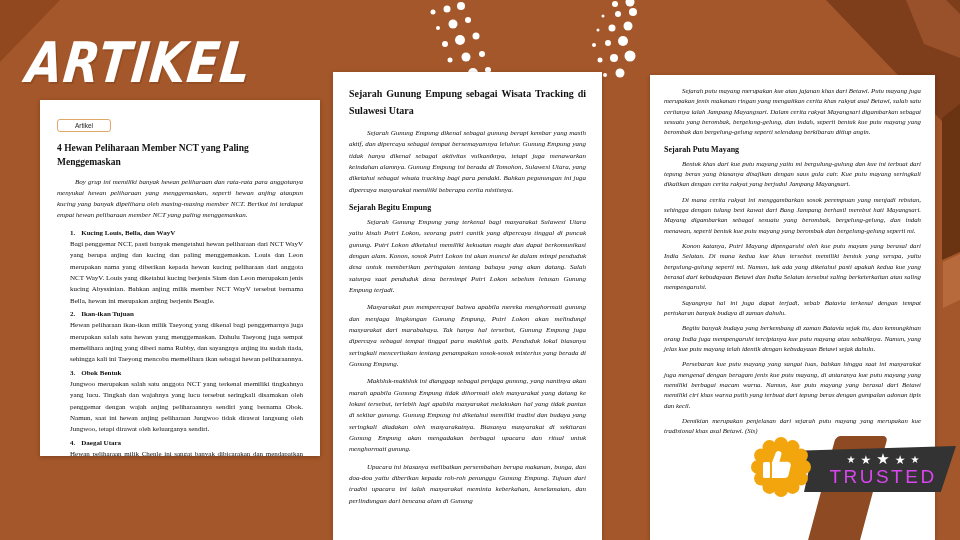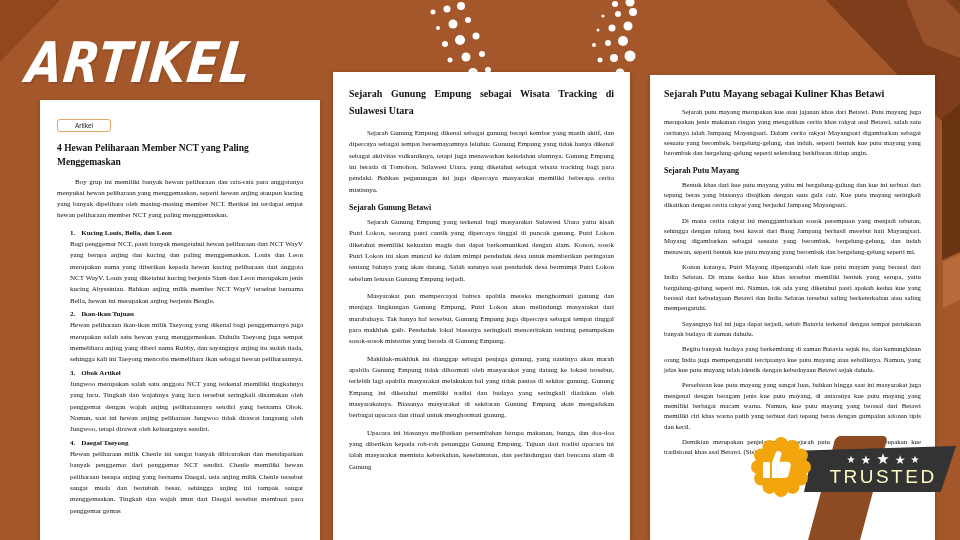--- a/index.html
+++ b/index.html
@@ -10,48 +10,48 @@
   .artikel-title{
     position:absolute;left:30px;top:30px;z-index:1;
     font-family:"DejaVu Sans",sans-serif;font-weight:800;font-style:italic;
     font-size:56px;color:#ffffff;letter-spacing:1px;
     transform:skewX(-6deg) scaleX(.84);transform-origin:left top;
     text-shadow:2px 2px 0 rgba(120,60,20,.35);
   }
 
   .page{position:absolute;background:#ffffff;z-index:2;overflow:hidden;color:#111;
     box-shadow:0 1px 4px rgba(60,25,5,.35);}
-  .page1{left:40px;top:100px;width:280px;height:440px;padding:14px 17px;box-sizing:border-box;}
-  .page2{left:333px;top:72px;width:297px;height:468px;padding:13px 16px;box-sizing:border-box;}
+  .page1{left:40px;top:100px;width:280px;height:356px;padding:14px 17px;box-sizing:border-box;}
+  .page2{left:333px;top:72px;width:269px;height:468px;padding:13px 16px;box-sizing:border-box;}
   .page3{left:650px;top:75px;width:285px;height:465px;padding:11px 14px;box-sizing:border-box;}
 
   .tag-badge{display:inline-block;border:1px solid #dfa867;border-radius:3px;
     padding:2px 17px;font-family:"Liberation Sans",sans-serif;font-size:6.5px;color:#222;}
   .a-title{font-weight:bold;font-size:9.5px;line-height:1.5;margin:9px 0 7px 0;}
   .page2 .a-title{font-size:10px;text-align:justify;margin:0 0 9px 0;line-height:1.7;}
   .page3 .a-title{font-size:10px;margin:0 0 6px 0;}
   .a-sub{font-weight:bold;font-size:8px;margin:7px 0 5px 0;}
-  .a-p{font-size:7px;line-height:1.62;text-align:justify;text-indent:18px;margin:0 0 6px 0;}
+  .a-p{font-size:7px;line-height:1.62;text-align:justify;text-indent:18px;margin:0 0 6px 0;font-style:italic;}
   .page3 .a-p{font-size:6.8px;line-height:1.52;margin:0 0 5px 0;}
 
   .a-list{margin:2px 0 0 13px;}
   .li-head{display:flex;gap:6px;font-weight:bold;font-size:7px;line-height:1.62;}
   .li-body{font-size:7px;line-height:1.62;text-align:justify;margin-bottom:2px;}
 
   .t-stripe{position:absolute;left:822px;top:436px;width:52px;height:104px;z-index:3;
     background:#8e4a23;transform:skewX(-15deg);border-radius:5px 5px 0 0;}
   .trusted{position:absolute;left:748px;top:430px;width:212px;height:84px;z-index:4;}
   .t-banner{position:absolute;left:56px;top:16px;width:152px;height:46px;background:#333333;
     clip-path:polygon(0 10%,100% 0,90% 100%,0 100%,3% 55%);
     display:flex;flex-direction:column;align-items:center;justify-content:center;padding-left:6px;box-sizing:border-box;}
   .t-stars{display:flex;align-items:flex-end;gap:5px;color:#ffffff;line-height:1;height:15px;}
   .t-stars .s1,.t-stars .s5{font-size:10px;transform:translateY(-1px);}
   .t-stars .s2,.t-stars .s4{font-size:12px;transform:translateY(0px);}
   .t-stars .s3{font-size:15px;transform:translateY(1px);}
-  .t-label{font-family:"Liberation Sans",sans-serif;font-size:19px;color:#fef9c3;
+  .t-label{font-family:"Liberation Sans",sans-serif;font-size:19px;color:#d946ef;
     letter-spacing:2.5px;line-height:1.15;}
   .t-seal{position:absolute;left:0;top:4px;}
 </style>
 </head>
 <body>
 
 <div class="canvas">
 
   <svg class="deco-svg" width="960" height="540" viewBox="0 0 960 540">
     <polygon points="0,0 60,0 0,62" fill="#91481f"></polygon>
@@ -100,53 +100,52 @@
 
   <div class="artikel-title">ARTIKEL</div>
 
   <div class="page page1">
     <span class="tag-badge">Artikel</span>
     <div class="a-title">4 Hewan Peliharaan Member NCT yang Paling Menggemaskan</div>
     <p class="a-p">Boy grup ini memiliki banyak hewan peliharaan dan rata-rata para anggotanya menyukai hewan peliharaan yang menggemaskan, seperti hewan anjing ataupun kucing yang banyak dipelihara oleh masing-masing member NCT. Berikut ini terdapat empat hewan peliharaan member NCT yang paling menggemaskan.</p>
     <div class="a-list">
       <div class="li-head">
         <span>1.</span>
-        <span>Kucing Louis, Bella, dan Leon</span>
+        <span>Kucing Louis, Bella, dan WayV</span>
       </div>
       <div class="li-body">Bagi penggemar NCT, pasti banyak mengetahui hewan peliharaan dari NCT WayV yang berupa anjing dan kucing dan paling menggemaskan. Louis dan Leon merupakan nama yang diberikan kepada hewan kucing peliharaan dari anggota NCT WayV. Louis yang diketahui kucing berjenis Siam dan Leon merupakan jenis kucing Abyssinian. Bahkan anjing milik member NCT WayV tersebut bernama Bella, hewan ini merupakan anjing berjenis Beagle.</div>
       <div class="li-head">
         <span>2.</span>
         <span>Ikan-ikan Tujuan</span>
       </div>
       <div class="li-body">Hewan peliharaan ikan-ikan milik Taeyong yang dikenal bagi penggemarnya juga merupakan salah satu hewan yang menggemaskan. Dahulu Taeyong juga sempat memelihara anjing yang diberi nama Rubby, dan sayangnya anjing itu sudah tiada, sehingga kali ini Taeyong mencoba memelihara ikan sebagai hewan peliharaannya.</div>
       <div class="li-head">
         <span>3.</span>
-        <span>Obok Artikel</span>
+        <span>Obok Bentuk</span>
       </div>
       <div class="li-body">Jungwoo merupakan salah satu anggota NCT yang terkenal memiliki tingkahnya yang lucu. Tingkah dan wajahnya yang lucu tersebut seringkali disamakan oleh penggemar dengan wajah anjing peliharaannya sendiri yang bernama Obok. Namun, saat ini hewan anjing peliharaan Jungwoo tidak dirawat langsung oleh Jungwoo, tetapi dirawat oleh keluarganya sendiri.</div>
       <div class="li-head">
         <span>4.</span>
-        <span>Daegal Taeyong</span>
+        <span>Daegal Utara</span>
       </div>
       <div class="li-body">Hewan peliharaan milik Chenle ini sangat banyak dibicarakan dan mendapatkan banyak penggemar dari penggemar NCT sendiri. Chenle memiliki hewan peliharaan berupa anjing yang bernama Daegal, usia anjing milik Chenle tersebut sangat muda dan bertubuh besar, sehingga anjing ini tampak sangat menggemaskan. Tingkah dan wajah imut dari Daegal tersebut membuat para penggemar gemas</div>
     </div>
   </div>
 
   <div class="page page2">
     <div class="a-title">Sejarah Gunung Empung sebagai Wisata Tracking di Sulawesi Utara</div>
     <p class="a-p">Sejarah Gunung Empung dikenal sebagai gunung berapi kembar yang masih aktif, dan dipercaya sebagai tempat bersemayamnya leluhur. Gunung Empung yang tidak hanya dikenal sebagai aktivitas vulkaniknya, tetapi juga menawarkan keindahan alamnya. Gunung Empung ini berada di Tomohon, Sulawesi Utara, yang diketahui sebagai wisata tracking bagi para pendaki. Bahkan pegunungan ini juga dipercaya masyarakat memiliki beberapa cerita mistisnya.</p>
-    <div class="a-sub">Sejarah Gunung Betawi</div>
+    <div class="a-sub">Sejarah Begitu Empung</div>
     <p class="a-p">Sejarah Gunung Empung yang terkenal bagi masyarakat Sulawesi Utara yaitu kisah Putri Lokon, seorang putri cantik yang dipercaya tinggal di puncak gunung. Putri Lokon diketahui memiliki kekuatan magis dan dapat berkomunikasi dengan alam. Konon, sosok Putri Lokon ini akan muncul ke dalam mimpi penduduk desa untuk memberikan peringatan tentang bahaya yang akan datang. Salah satunya saat penduduk desa bermimpi Putri Lokon sebelum letusan Gunung Empung terjadi.</p>
     <p class="a-p">Masyarakat pun mempercayai bahwa apabila mereka menghormati gunung dan menjaga lingkungan Gunung Empung, Putri Lokon akan melindungi masyarakat dari marabahaya. Tak hanya hal tersebut, Gunung Empung juga dipercaya sebagai tempat tinggal para makhluk gaib. Penduduk lokal biasanya seringkali menceritakan tentang penampakan sosok-sosok misterius yang berada di Gunung Empung.</p>
     <p class="a-p">Makhluk-makhluk ini dianggap sebagai penjaga gunung, yang nantinya akan marah apabila Gunung Empung tidak dihormati oleh masyarakat yang datang ke lokasi tersebut, terlebih lagi apabila masyarakat melakukan hal yang tidak pantas di sekitar gunung. Gunung Empung ini diketahui memiliki tradisi dan budaya yang seringkali diadakan oleh masyarakatnya. Biasanya masyarakat di sekitaran Gunung Empung akan mengadakan berbagai upacara dan ritual untuk menghormati gunung.</p>
-    <p class="a-p">Upacara ini biasanya melibatkan persembahan berupa makanan, bunga, dan doa-doa yang diberikan kepada roh-roh penunggu Gunung Empung. Tujuan dari tradisi upacara ini ialah masyarakat meminta keberkahan, keselamatan, dan perlindungan dari bencana alam di Gunung</p>
+    <p class="a-p">Upacara ini biasanya melibatkan persembahan berupa makanan, bunga, dan doa-doa yaitu diberikan kepada roh-roh penunggu Gunung Empung. Tujuan dari tradisi upacara ini ialah masyarakat meminta keberkahan, keselamatan, dan perlindungan dari bencana alam di Gunung</p>
   </div>
 
   <div class="page page3">
-    <div class="a-title">Sejarah Putu Mayang sebagai Kuliner Khas Betawi</div>
     <p class="a-p">Sejarah putu mayang merupakan kue atau jajanan khas dari Betawi. Putu mayang juga merupakan jenis makanan ringan yang mengaitkan cerita khas rakyat asal Betawi, salah satu ceritanya ialah Jampang Mayangsari. Dalam cerita rakyat Mayangsari digambarkan sebagai sesuatu yang berombak, bergelung-gelung, dan indah, seperti bentuk kue putu mayang yang berombak dan bergelung-gelung seperti selendang berkibaran ditiup angin.</p>
     <div class="a-sub">Sejarah Putu Mayang</div>
     <p class="a-p">Bentuk khas dari kue putu mayang yaitu mi bergulung-gulung dan kue ini terbuat dari tepung beras yang biasanya disajikan dengan saus gula cair. Kue putu mayang seringkali dikaitkan dengan cerita rakyat yang berjudul Jampang Mayangsari.</p>
     <p class="a-p">Di mana cerita rakyat ini menggambarkan sosok perempuan yang menjadi rebutan, sehingga dengan tulang besi kawat dari Bang Jampang berhasil merebut hati Mayangsari. Mayang digambarkan sebagai sesuatu yang berombak, bergelung-gelung, dan indah menawan, seperti bentuk kue putu mayang yang berombak dan bergelung-gelung seperti mi.</p>
     <p class="a-p">Konon katanya, Putri Mayang dipengaruhi oleh kue putu mayam yang berasal dari India Selatan. Di mana kedua kue khas tersebut memiliki bentuk yang serupa, yaitu bergulung-gulung seperti mi. Namun, tak ada yang diketahui pasti apakah kedua kue yang berasal dari kebudayaan Betawi dan India Selatan tersebut saling berketerkaitan atau saling mempengaruhi.</p>
     <p class="a-p">Sayangnya hal ini juga dapat terjadi, sebab Batavia terkenal dengan tempat pertukaran banyak budaya di zaman dahulu.</p>
     <p class="a-p">Begitu banyak budaya yang berkembang di zaman Batavia sejak itu, dan kemungkinan orang India juga mempengaruhi terciptanya kue putu mayang atau sebaliknya. Namun, yang jelas kue putu mayang telah identik dengan kebudayaan Betawi sejak dahulu.</p>
     <p class="a-p">Persebaran kue putu mayang yang sangat luas, bahkan hingga saat ini masyarakat juga mengenal dengan beragam jenis kue putu mayang, di antaranya kue putu mayang yang memiliki berbagai macam warna. Namun, kue putu mayang yang berasal dari Betawi memiliki ciri khas warna putih yang terbuat dari tepung beras dengan gumpalan adonan tipis dan kecil.</p>
     <p class="a-p">Demikian merupakan penjelasan dari sejarah putu mayang yang merupakan kue tradisional khas asal Betawi. (Sis)</p>
   </div>

